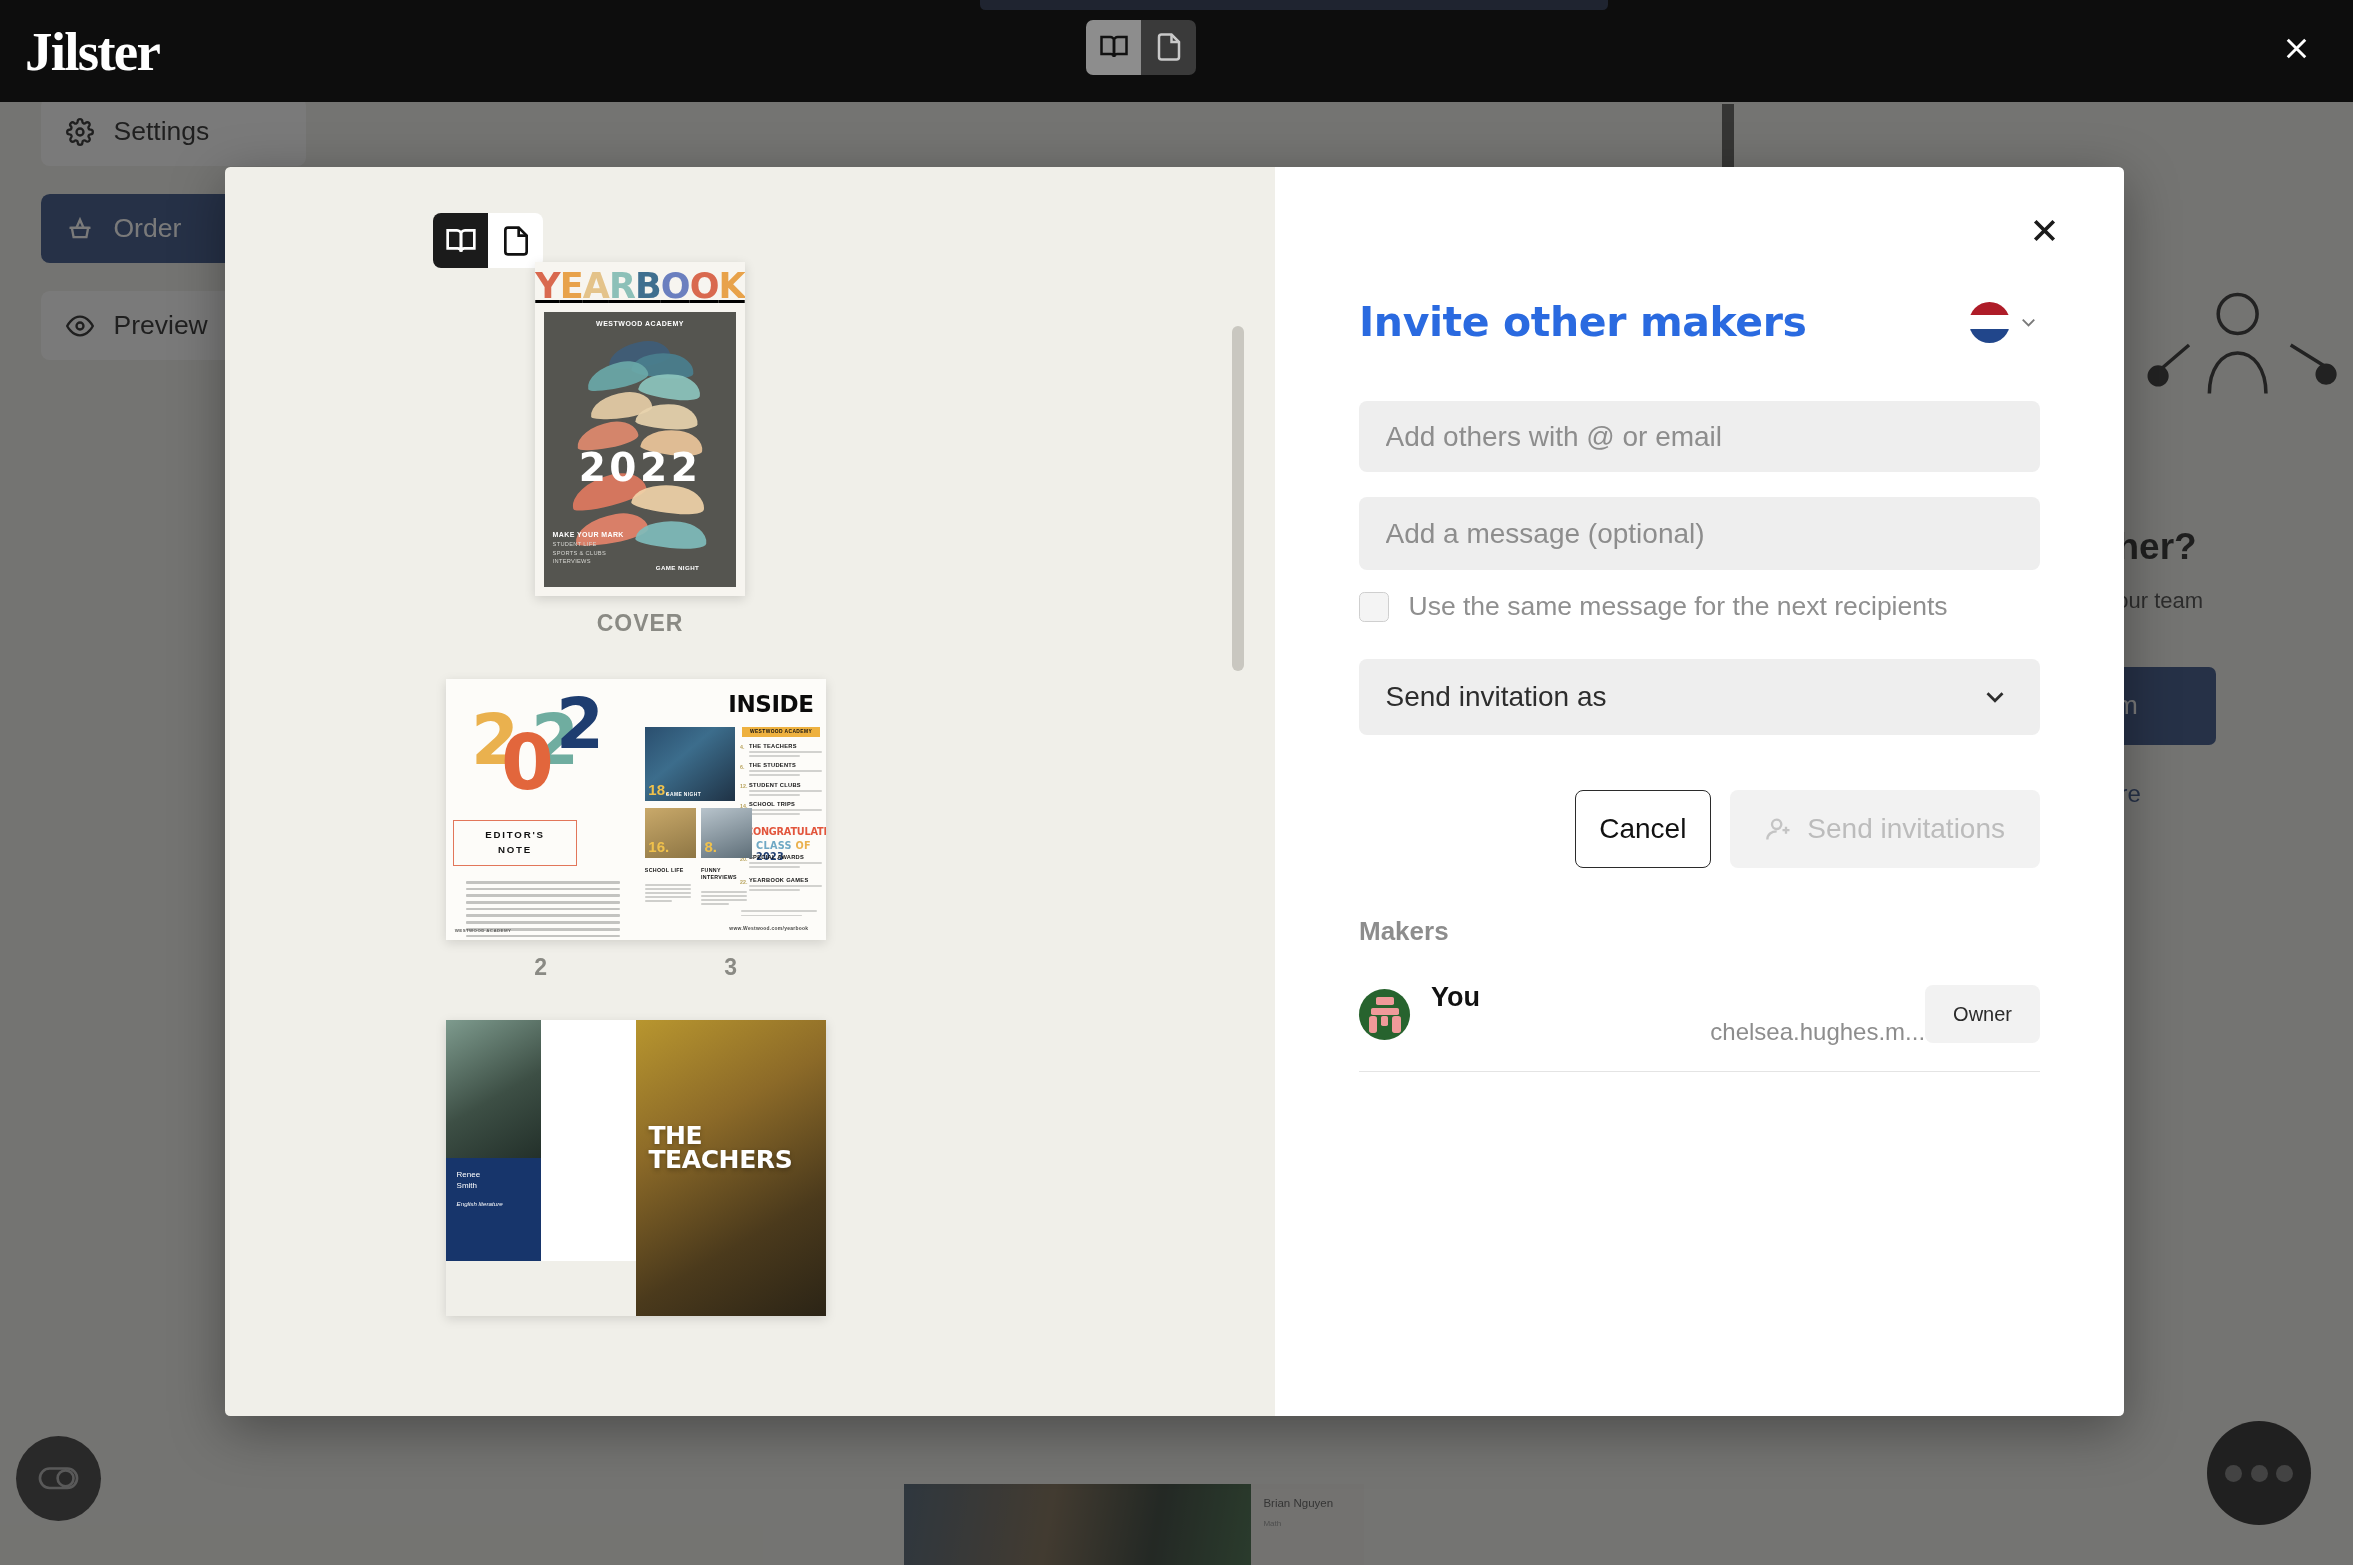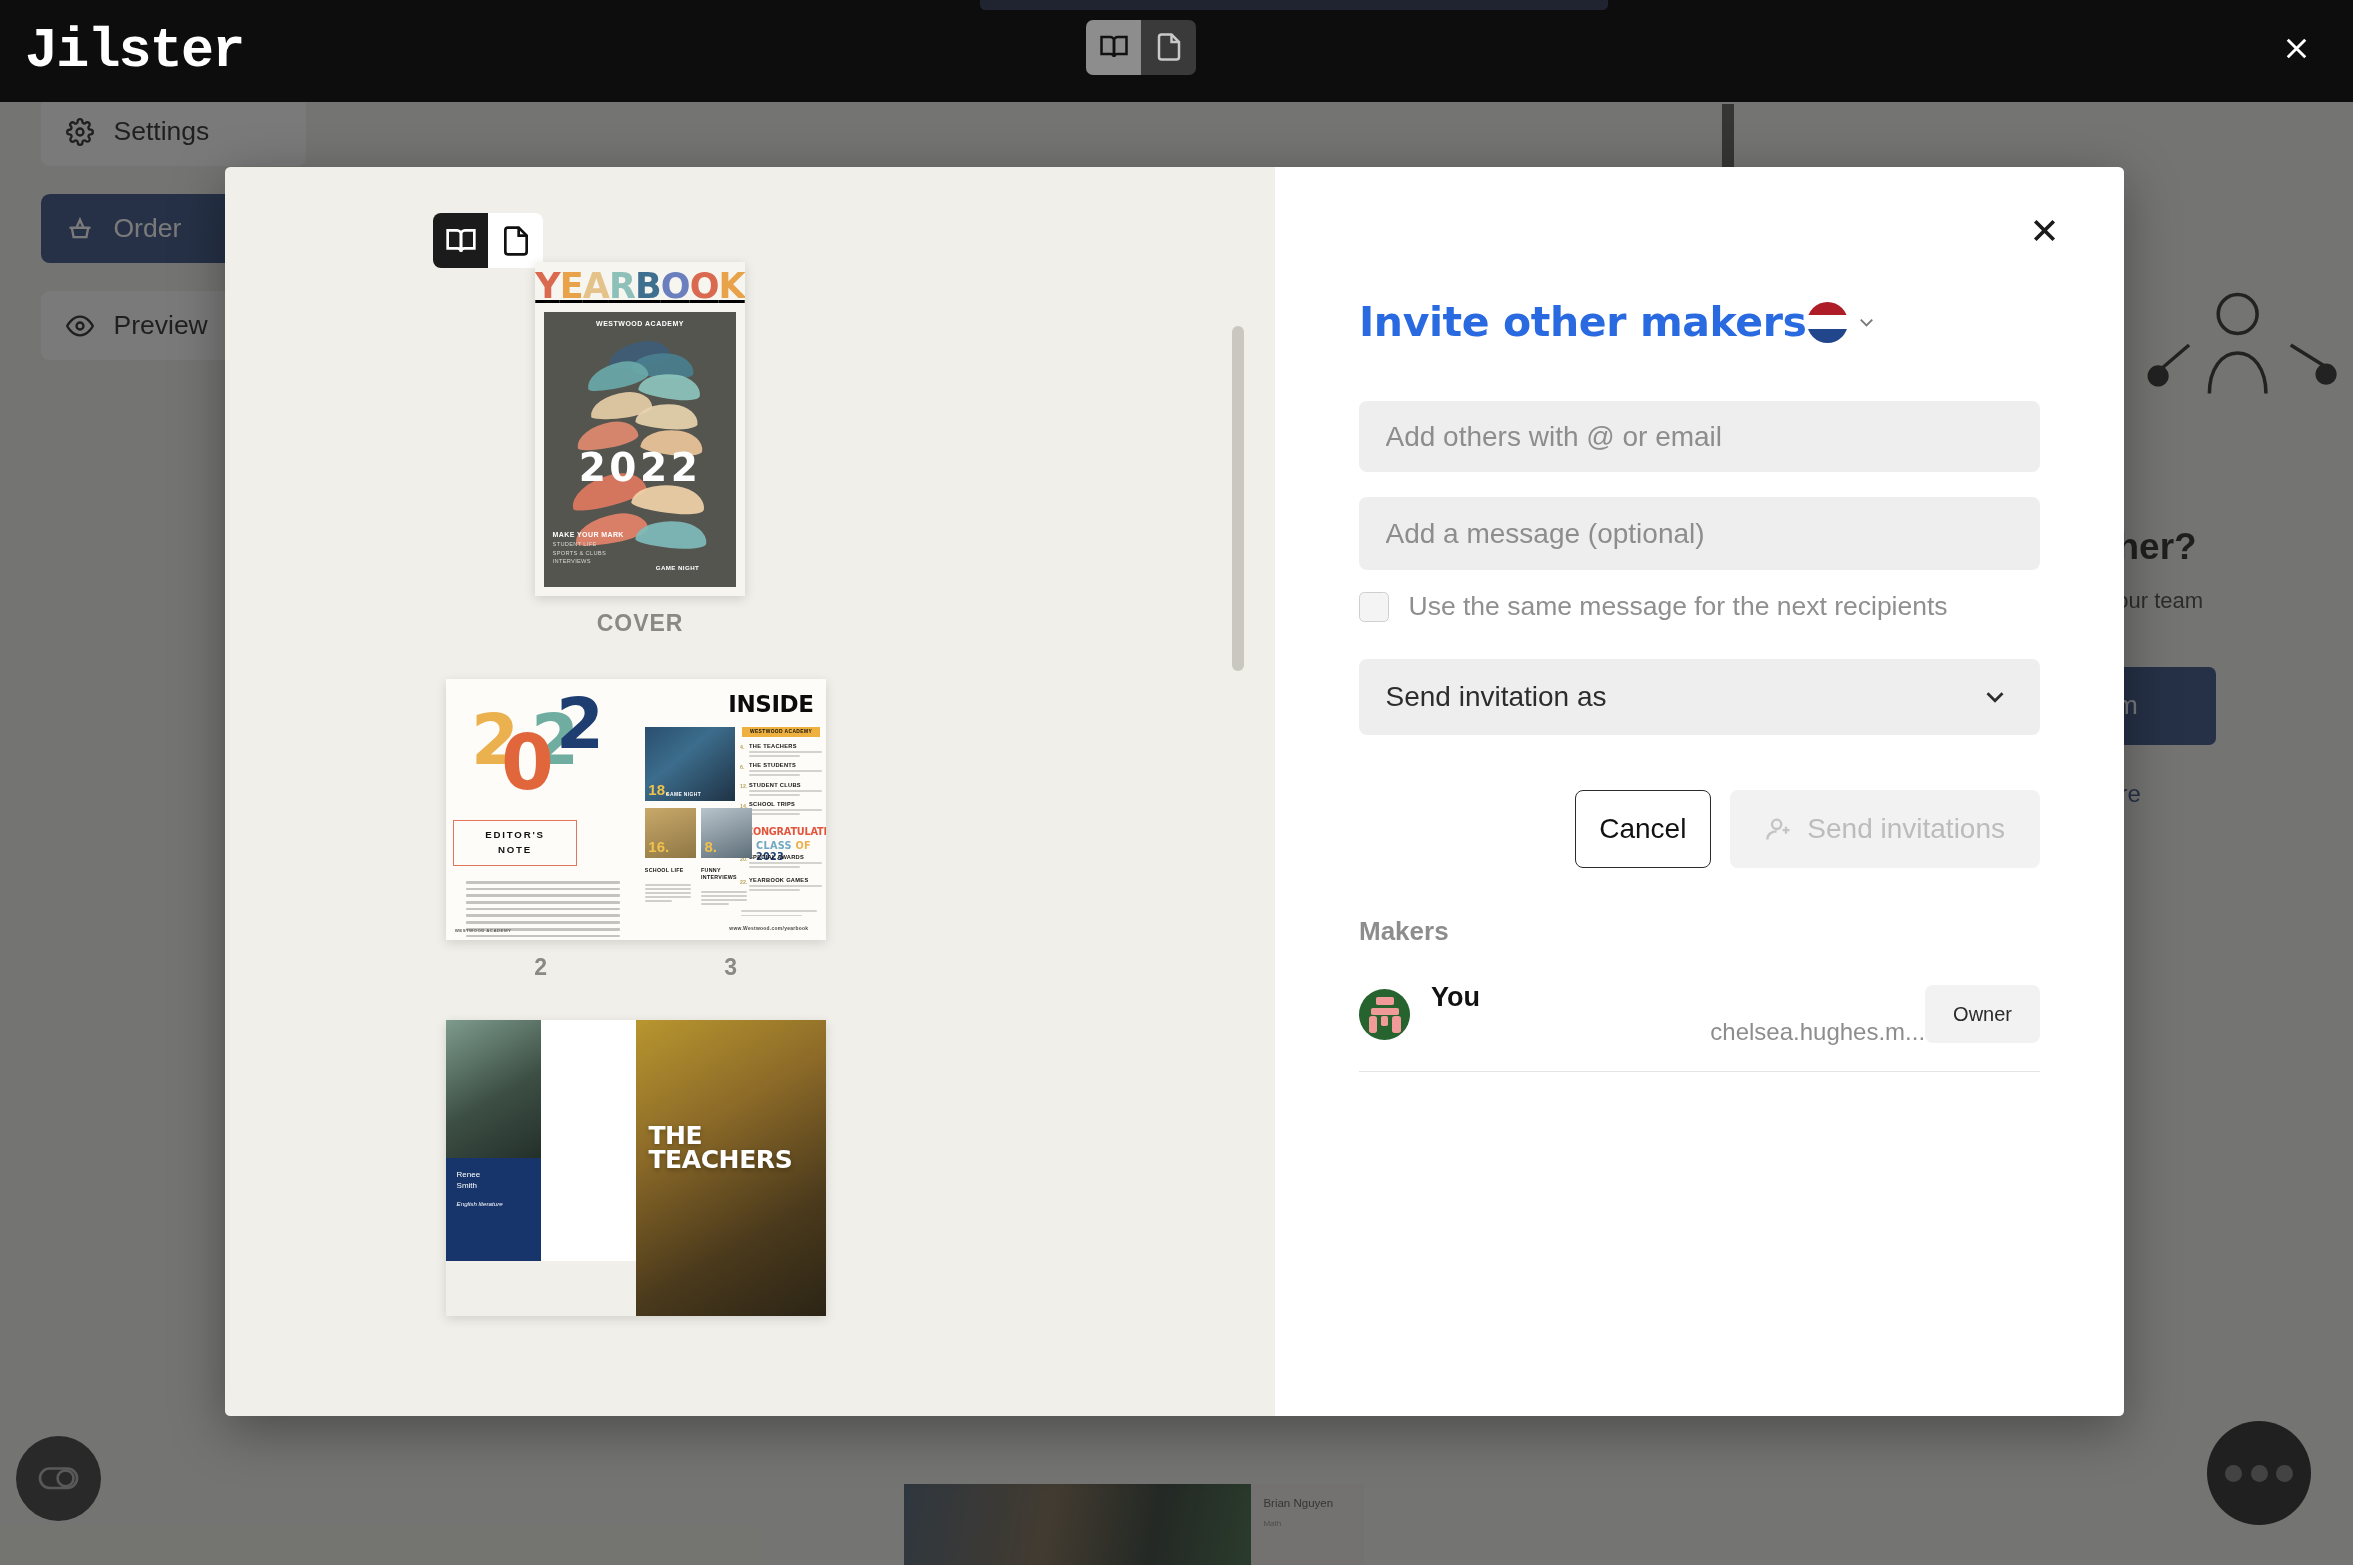--- a/index.html
+++ b/index.html
@@ -26,21 +26,21 @@
     background: #0d0d0d;
     display: flex;
     align-items: center;
   }
   .brand-logo {
     margin-left: 25px;
     font-size: 55px;
     font-weight: bold;
     color: #ffffff;
     letter-spacing: -1.8px;
-    font-family: Liberation Mono, monospace;
+    font-family: Liberation Serif, serif;
   }
   .topbar-toggle {
     position: absolute;
     left: 1086px; top: 19.5px;
     display: flex;
     border-radius: 7px;
     overflow: hidden;
   }
   .topbar-toggle .tt-btn {
     width: 55px; height: 55px;
@@ -513,21 +513,21 @@
   .modal-close {
     position: absolute;
     right: 51px; top: 34px;
     width: 58px; height: 58px;
     display: flex; align-items: center; justify-content: center;
     background: none; border: none;
   }
   .form-head {
     display: flex;
     align-items: center;
-    justify-content: flex-start;
+    justify-content: space-between;
     margin-bottom: 55px;
   }
   .form-title {
     font-size: 41px;
     font-weight: bold;
     color: #2a6ae0;
     font-family: "DejaVu Sans", sans-serif;
     letter-spacing: -0.4px;
   }
   .lang-select {

